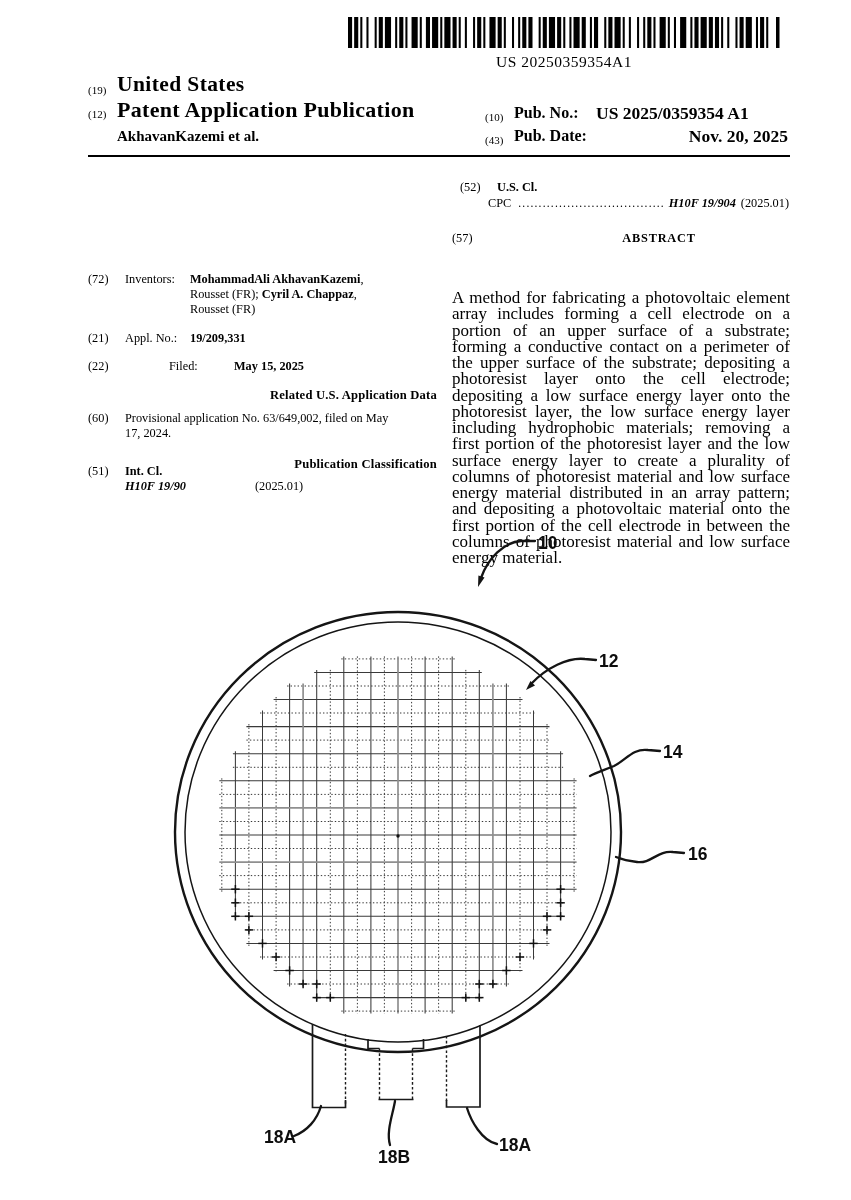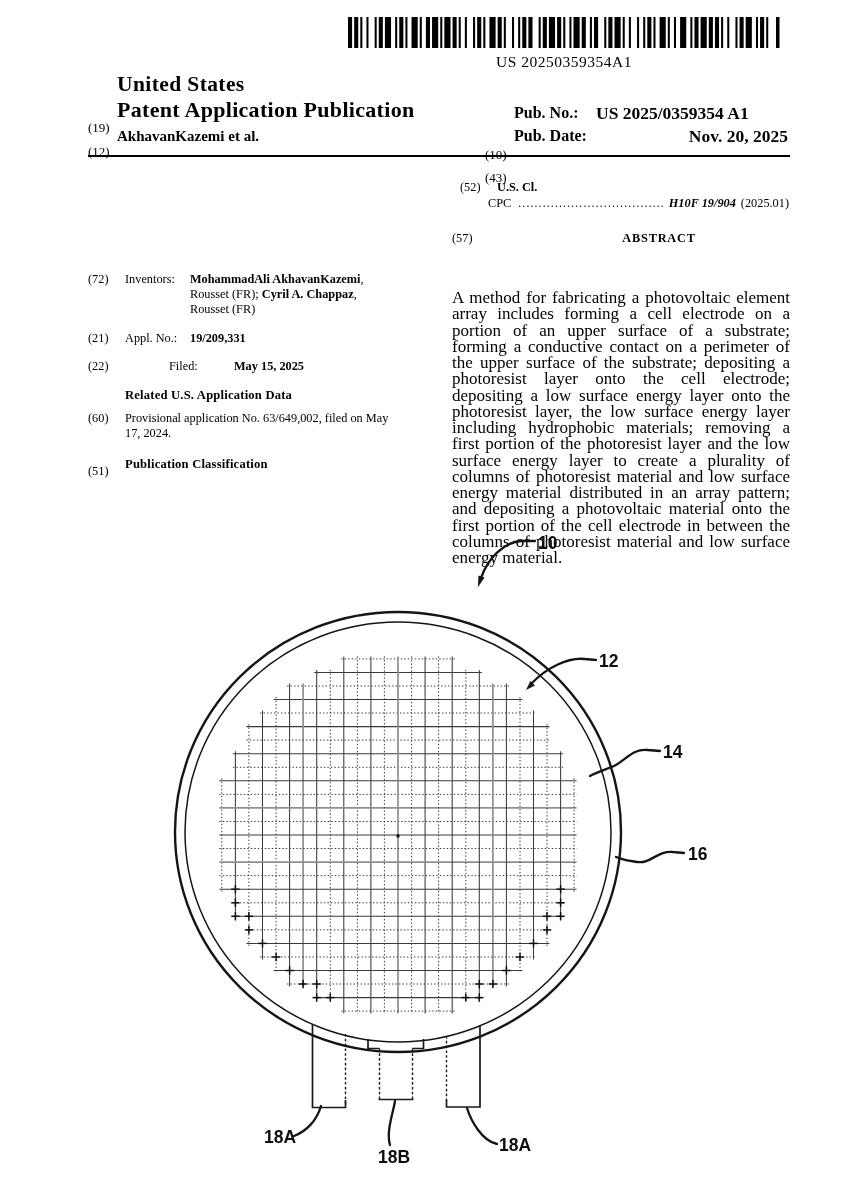--- a/index.html
+++ b/index.html
@@ -4,21 +4,21 @@
 <style>
   html,body{margin:0;padding:0;background:#9a9a9a;}
   .page{
     position:relative;width:851px;height:1200px;margin:0 auto;
     background:#ffffff;color:#000;overflow:hidden;
     font-family:"Liberation Serif",serif;
   }
   .abs{position:absolute;}
   .b{font-weight:bold;}
   .bi{font-weight:bold;font-style:italic;}
-  .sm{font-size:13px;margin-top:36px;}
+  .sm{font-size:11px;}
   
   .barcode-wrap{left:348px;top:17px;width:432px;height:48px;text-align:center;}
   .barcode-text{font-size:15.5px;letter-spacing:0.5px;margin-top:1px;}
   .h19{left:88px;top:84px;}
   .country{left:117px;top:72px;font-size:21.5px;font-weight:bold;letter-spacing:0.4px;}
   .h12{left:88px;top:108px;}
   .kind{left:117px;top:97px;font-size:22px;font-weight:bold;letter-spacing:0.3px;}
   .authors{left:117px;top:128px;font-size:15px;font-weight:bold;}
   .h10{left:485px;top:111px;}
   .pubno-label{left:514px;top:104px;font-size:16px;font-weight:bold;}
@@ -27,21 +27,21 @@
   .pubdate-label{left:514px;top:127px;font-size:16px;font-weight:bold;}
   .pubdate-value{left:660px;top:126px;font-size:17.5px;font-weight:bold;width:128px;text-align:right;}
   .divider{left:88px;top:155px;width:702px;height:0;border-top:2px solid #000;}
   
   .row{position:absolute;display:flex;font-size:12.3px;line-height:15px;}
   .num{width:37px;flex:none;}
   .lrow{left:88px;width:352px;}
   .rrow{left:452px;width:338px;}
   .indent2{margin-left:65px;}
   .val-label{display:inline-block;width:65px;}
-  .heading-c{position:absolute;font-size:12.6px;font-weight:bold;text-align:left;letter-spacing:0.2px;}
+  .heading-c{position:absolute;font-size:12.6px;font-weight:bold;text-align:right;letter-spacing:0.2px;}
   .cpc-line{left:488px;top:196px;width:301px;display:flex;align-items:baseline;font-size:12.3px;}
   .cpc-dots{flex:1;overflow:hidden;white-space:nowrap;letter-spacing:1.2px;font-size:11.5px;margin:0 5px 0 7px;}
   .abstract{left:452px;top:290px;width:338px;font-size:17px;line-height:16.25px;text-align:justify;}
   .code-col{display:inline-block;width:130px;}
   
   .fig{left:0;top:0;width:851px;height:1200px;}
   .ring{fill:none;stroke:#151515;}
   .gs{stroke:#3a3a3a;stroke-width:1.05;}
   .gd{stroke:#2d2d2d;stroke-width:0.95;stroke-dasharray:1.4 2.1;}
   .gg{stroke:#8f8f8f;stroke-width:1.7;}
@@ -174,20 +174,24 @@
     <span>
       <span>Provisional application No. 63/649,002, filed on May</span><br>
       <span>17, 2024.</span>
     </span>
   </div>
 
   <div class="heading-c" style="left:125px;top:457px;width:312px;">Publication Classification</div>
 
   <div class="row lrow" style="top:464px;">
     <span class="num">(51)</span>
+    <span>
+      <span class="b">Int. Cl.</span><br>
+      <span class="bi code-col">H10F 19/90</span><span>(2025.01)</span>
+    </span>
   </div>
 
   <div class="row rrow" style="top:180px;margin-left:8px;">
     <span class="num">(52)</span>
     <span class="b">U.S. Cl.</span>
   </div>
   <div class="abs cpc-line">
     <span>CPC</span>
     <span class="cpc-dots">......................................</span>
     <span class="bi">H10F 19/904</span>

